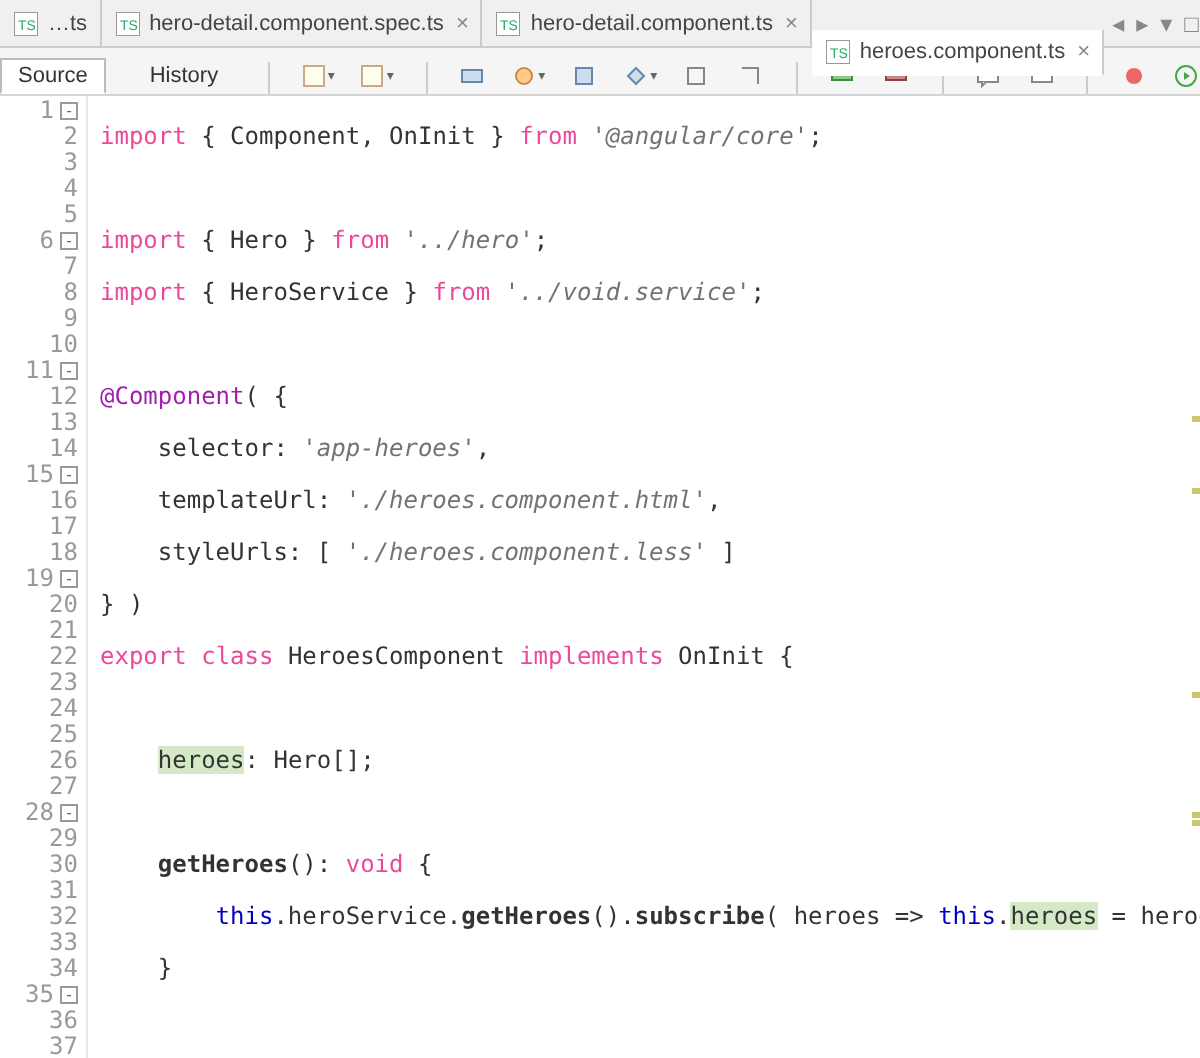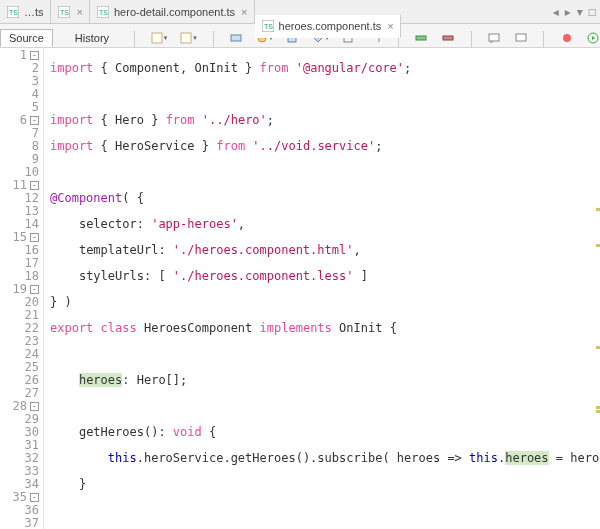--- a/index.html
+++ b/index.html
@@ -26,24 +26,24 @@
 .editor { display: flex; height: calc(529px - 48px); font-family: "Consolas", "Monaco", monospace; font-size: 12px; line-height: 13px; position: relative; }
 .gutter { width: 44px; background: #fff; border-right: 1px solid #e8e8e8; text-align: right; color: #999; user-select: none; padding-top: 1px; }
 .gutter-line { height: 13px; padding-right: 4px; display: flex; justify-content: flex-end; align-items: center; gap: 3px; }
 .gutter-line .ln { min-width: 18px; }
 .fold { width: 9px; height: 9px; border: 1px solid #999; font-size: 8px; line-height: 7px; text-align: center; color: #666; cursor: pointer; display: inline-block; }
 .code { flex: 1; padding-left: 6px; padding-top: 1px; white-space: pre; overflow: hidden; position: relative; }
 .code-line { height: 13px; }
 
 
 .kw { color: #ec4899; }
-.str { color: #be185d; }
+.str { color: #737373; font-style: italic; }
 .ann { color: #a21caf; }
 .this { color: #0000c0; }
-.method { font-weight: normal; }
+.method { font-weight: bold; }
 .hlw { background: #d4e9c6; }
 
 
 .marks { position: absolute; right: 0; top: 48px; width: 6px; height: calc(529px - 48px); }
 .mark { position: absolute; right: 0; width: 4px; height: 3px; }
 .mark.y { background: #c9c96b; }
 
 
 svg { display: block; }
 </style>
@@ -60,20 +60,21 @@
       </span>
     <span>…ts</span>
   </div>
   <div class="tab">
     <span class="tab-icon">
         <svg width="12" height="12" viewBox="0 0 12 12">
           <rect x="0" y="0" width="12" height="12" fill="#fff" stroke="#999"></rect>
           <text x="2" y="9" font-size="7" fill="#2a6">TS</text>
         </svg>
       </span>
+    <span>hero-detail.component.spec.ts</span>
     <span class="tab-close">×</span>
   </div>
   <div class="tab">
     <span class="tab-icon">
         <svg width="12" height="12" viewBox="0 0 12 12">
           <rect x="0" y="0" width="12" height="12" fill="#fff" stroke="#999"></rect>
           <text x="2" y="9" font-size="7" fill="#2a6">TS</text>
         </svg>
       </span>
     <span>hero-detail.component.ts</span>

